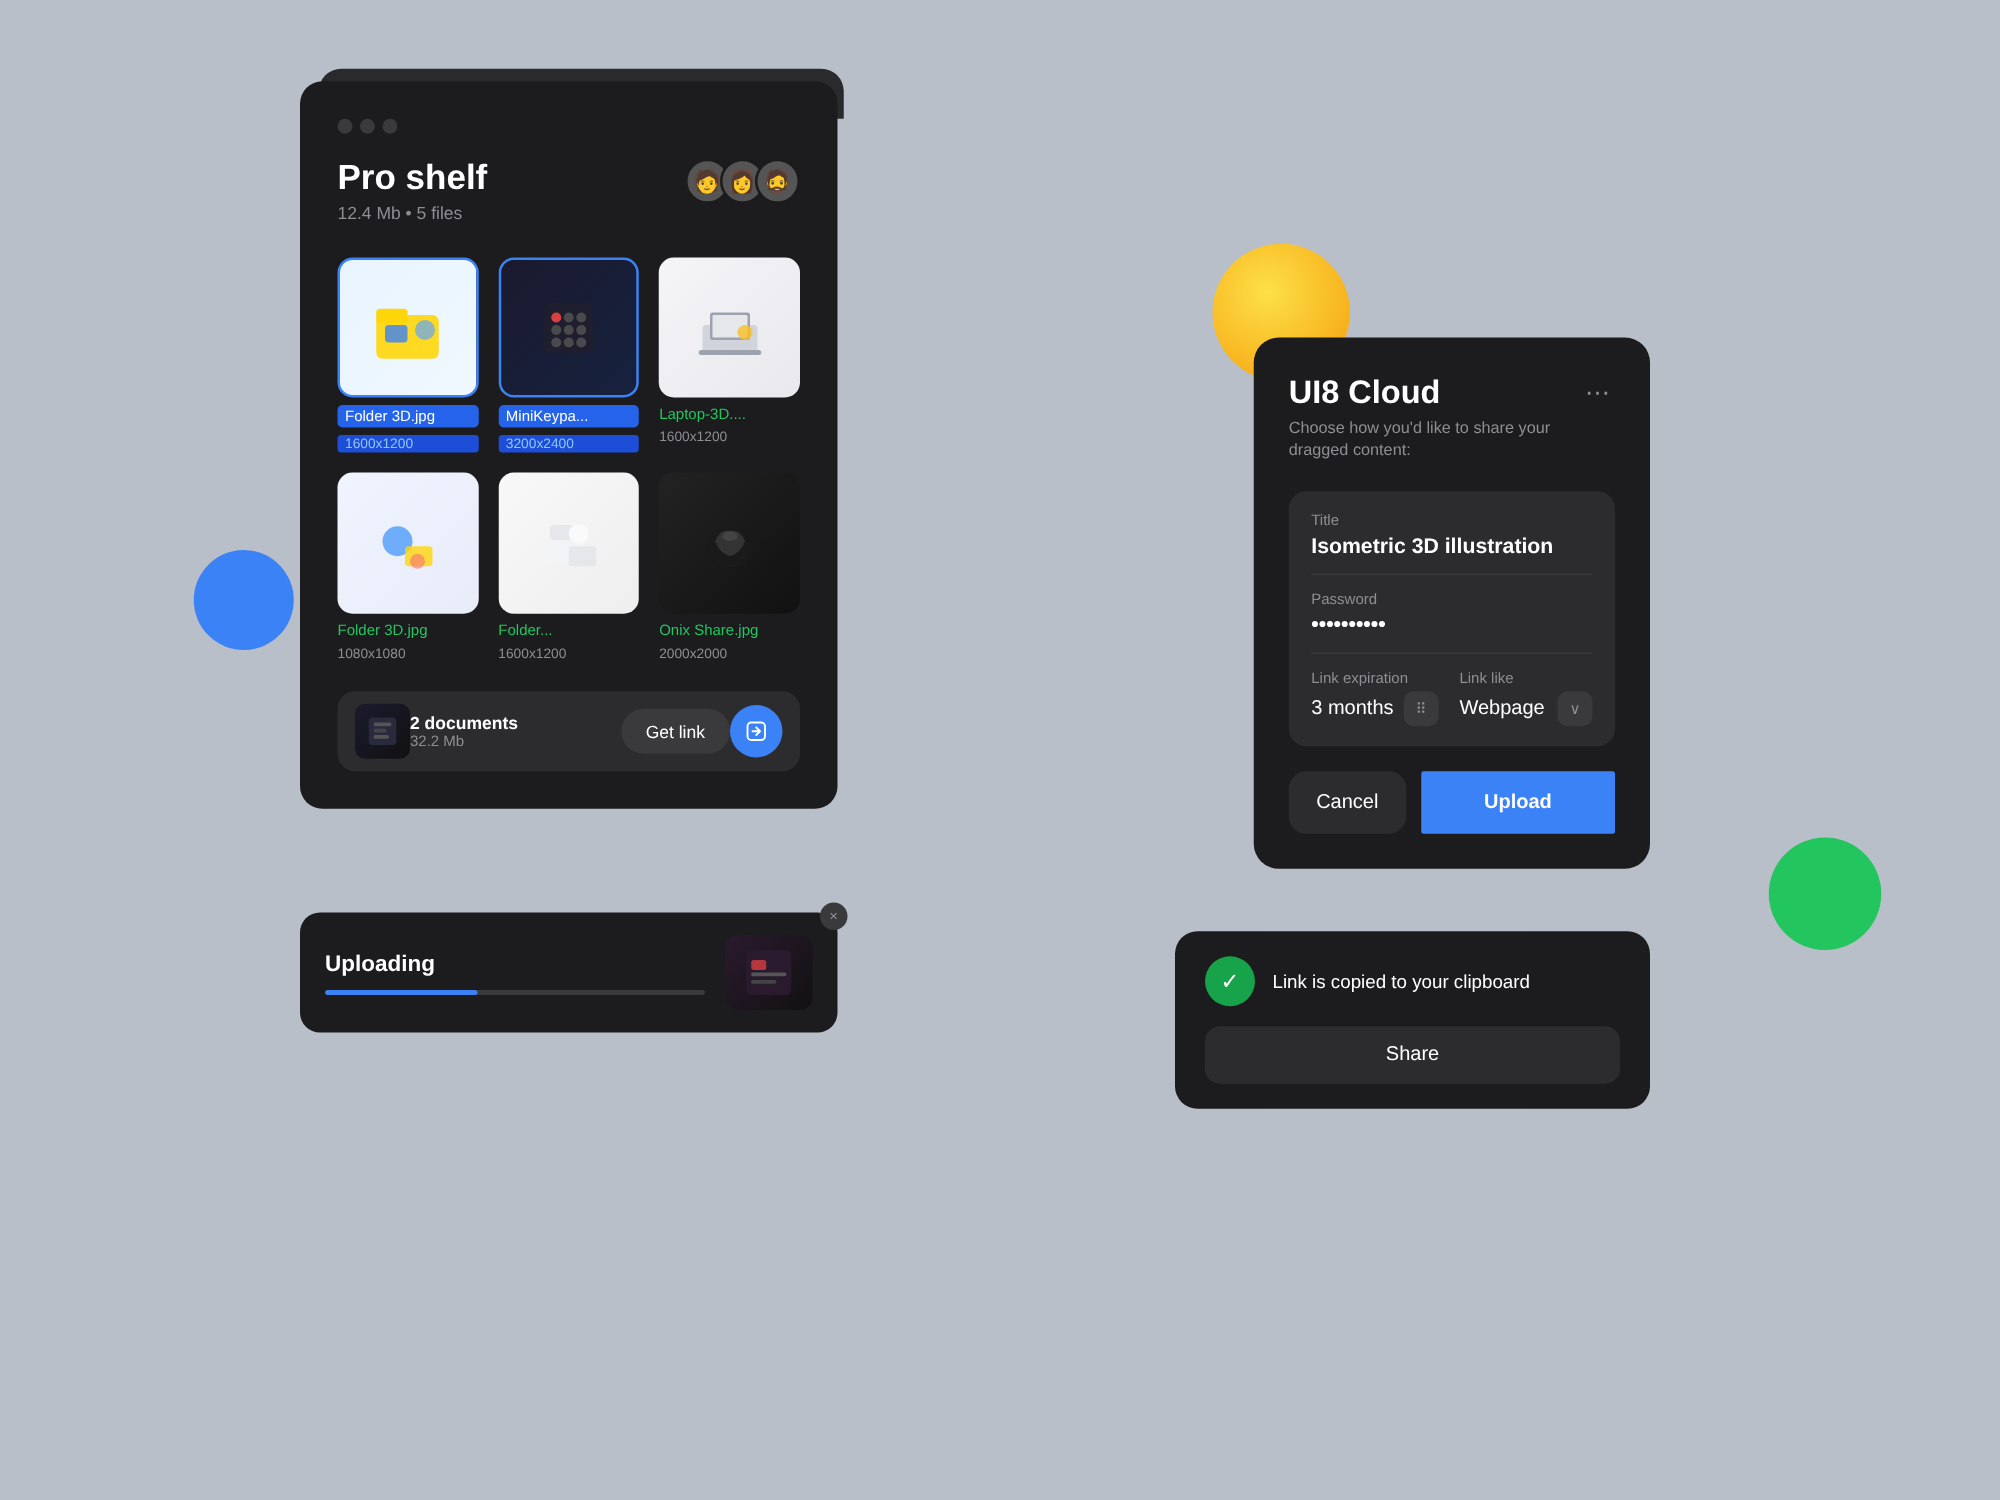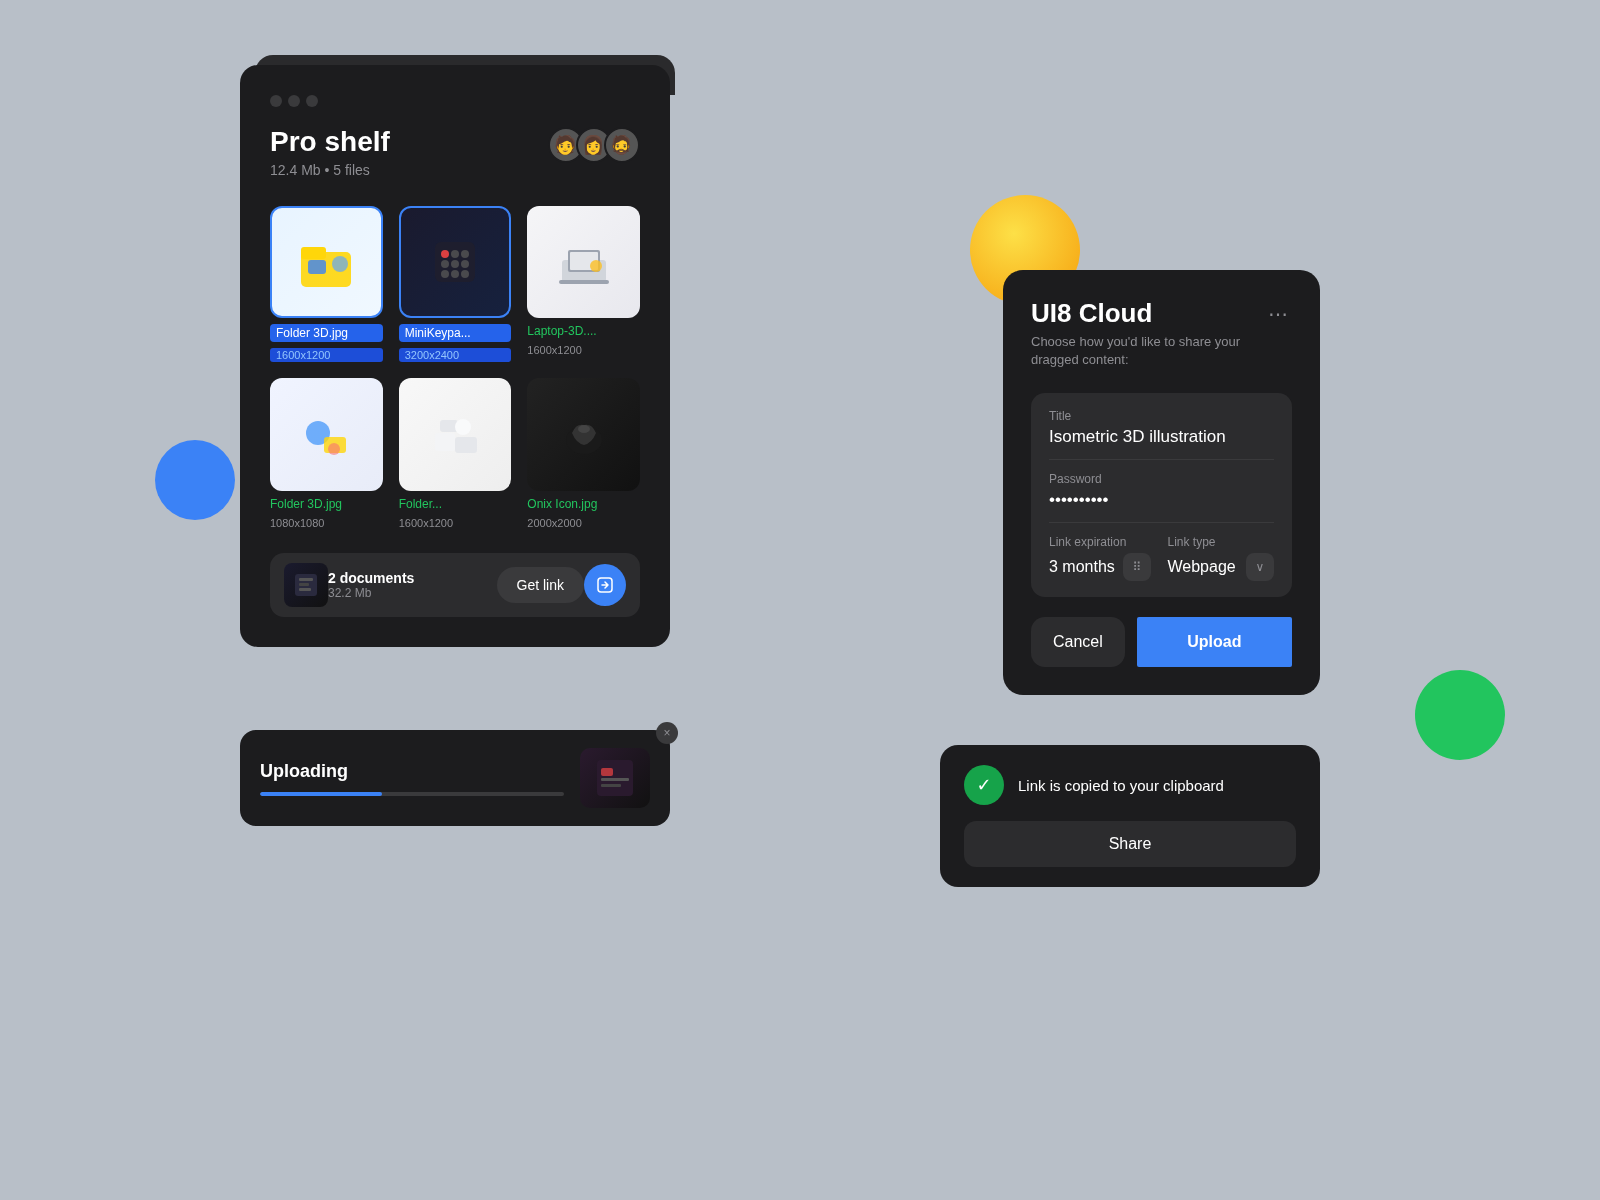--- a/index.html
+++ b/index.html
@@ -321,21 +321,21 @@
       margin-bottom: 20px;
     }
     .form-label {
       color: #8e8e93;
       font-size: 12px;
       margin-bottom: 4px;
     }
     .form-value {
       color: #ffffff;
       font-size: 17px;
-      font-weight: 400;
+      font-weight: 700;
     }
     .form-divider {
       height: 1px;
       background: #3a3a3c;
       margin: 12px 0;
     }
     .form-row {
       display: grid;
       grid-template-columns: 1fr 1fr;
       gap: 12px;
@@ -591,21 +591,21 @@
     </div>
 
     <div class="file-item">
       <div class="file-thumb thumb-onix">
         <svg width="60" height="60" viewBox="0 0 60 60">
           <ellipse cx="30" cy="35" rx="18" ry="14" fill="#1a1a1a"></ellipse>
           <path d="M18 28 Q22 18 30 20 Q38 18 42 28 Q38 38 30 40 Q22 38 18 28Z" fill="#333"></path>
           <ellipse cx="30" cy="24" rx="6" ry="4" fill="#444"></ellipse>
         </svg>
       </div>
-      <div class="file-label normal-label">Onix Icon.jpg</div>
+      <div class="file-label normal-label">Onix Share.jpg</div>
       <div class="file-dims normal-dims">2000x2000</div>
     </div>
 
   </div>
 
   <div class="bottom-bar">
     <div class="bottom-thumb thumb-docs">
       <svg width="30" height="30" viewBox="0 0 30 30">
         <rect x="4" y="4" width="22" height="22" rx="3" fill="#2a2a3e"></rect>
         <rect x="8" y="8" width="14" height="3" rx="1" fill="#555"></rect>
@@ -672,21 +672,21 @@
 
     <div class="form-row">
       <div class="form-field">
         <div class="form-label">Link expiration</div>
         <div class="expiry-control">
           <div class="expiry-value">3 months</div>
           <div class="expiry-dots">⠿</div>
         </div>
       </div>
       <div class="form-field">
-        <div class="form-label">Link type</div>
+        <div class="form-label">Link like</div>
         <div class="link-type-control">
           <div class="link-type-value">Webpage</div>
           <div class="link-type-chevron">∨</div>
         </div>
       </div>
     </div>
   </div>
 
   <div class="action-row">
     <button class="btn-cancel">Cancel</button>

